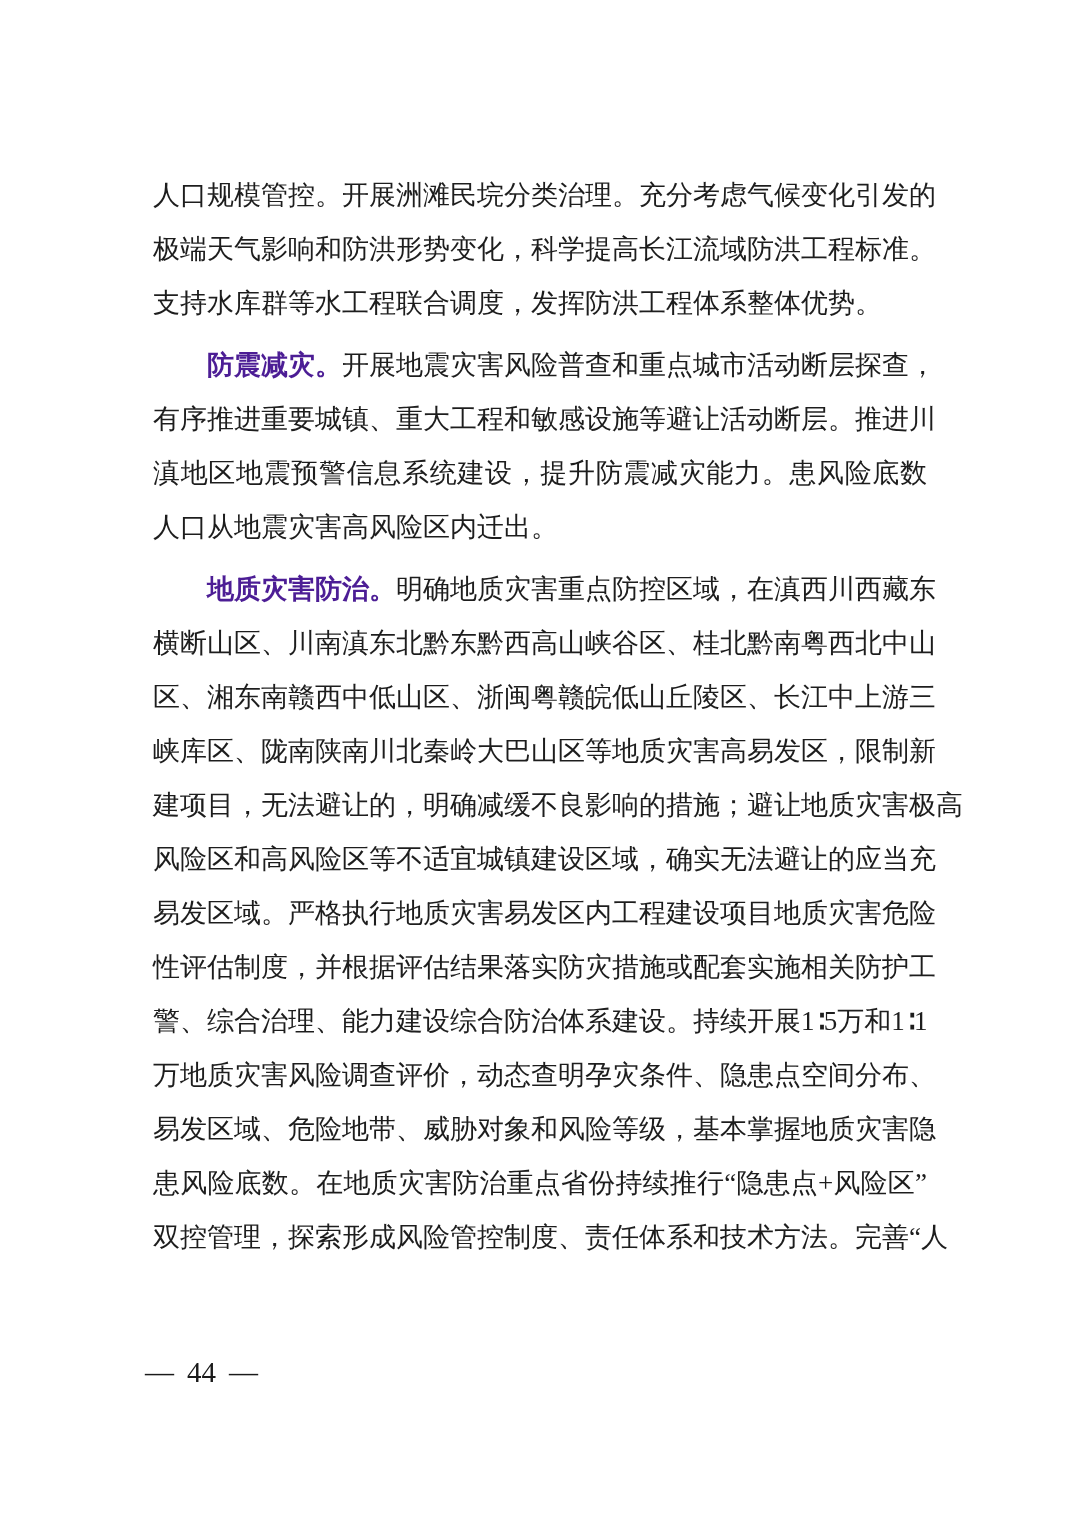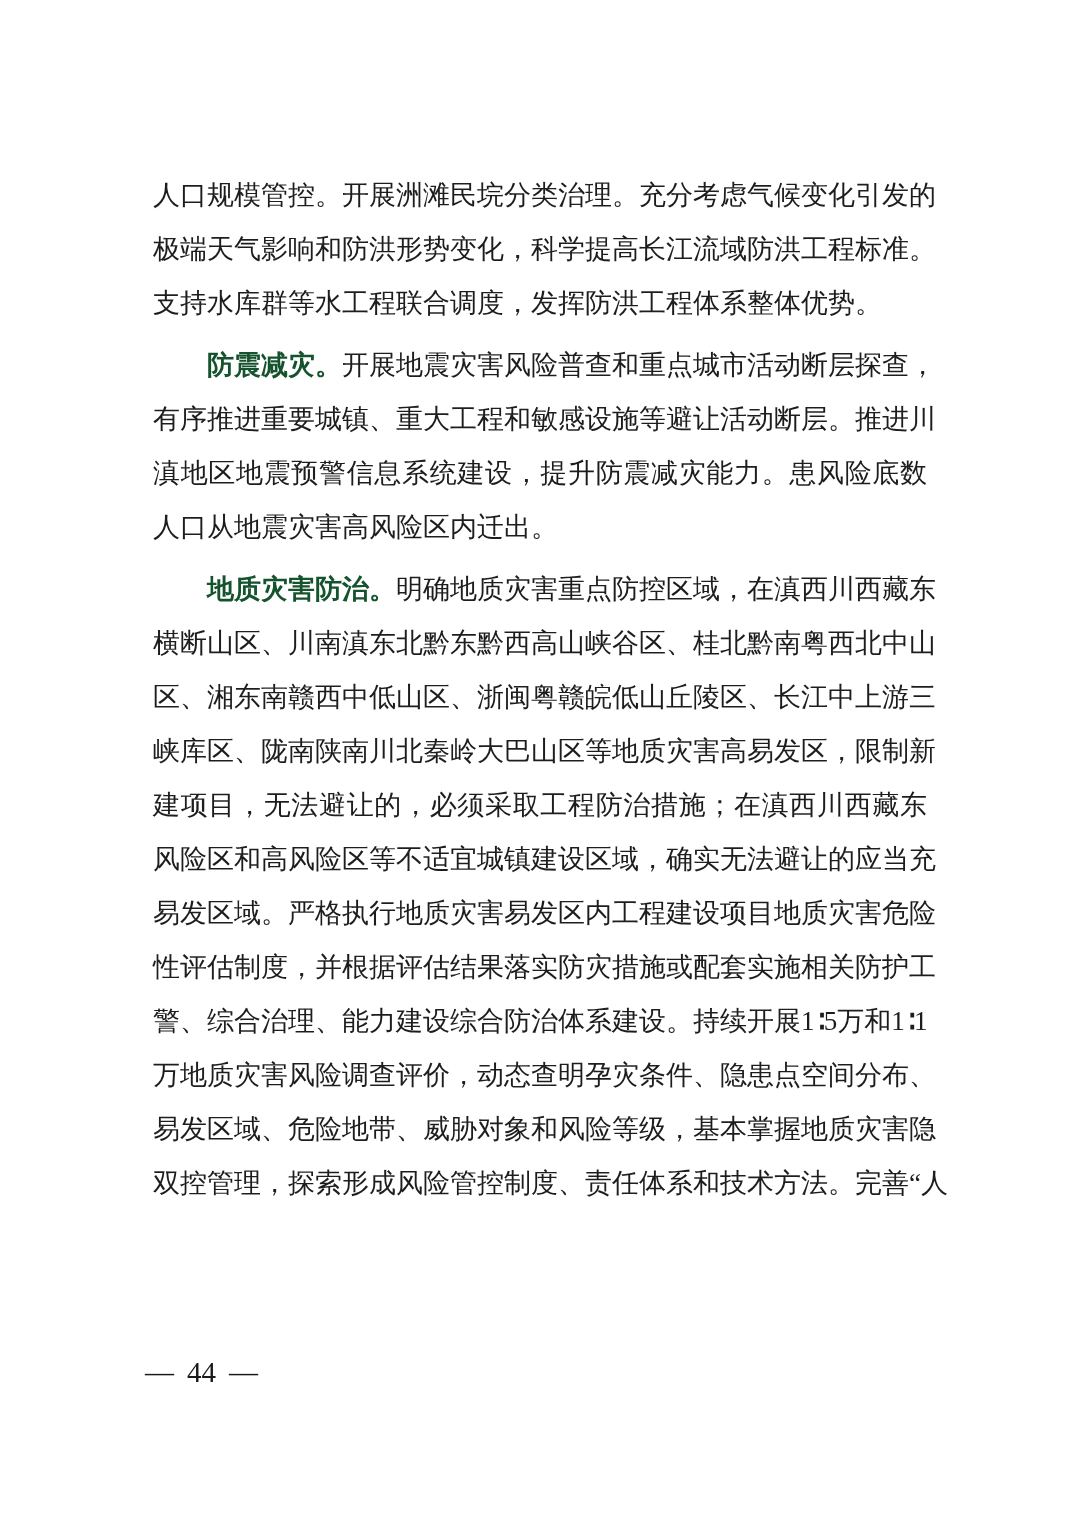--- a/index.html
+++ b/index.html
@@ -36,21 +36,21 @@
     white-space: nowrap;
   }
   .line.last {
     text-align-last: left;
   }
   .line.indent {
     padding-left: 54px;
   }
   .lead {
     font-weight: bold;
-    color: #14532d;
+    color: #4c1d95;
   }
   .footer {
     position: absolute;
     left: 145px;
     top: 1356px;
     display: flex;
     align-items: baseline;
     gap: 13px;
     font-size: 29px;
     color: #1a1a1a;
@@ -73,27 +73,28 @@
         <div class="line indent"><b class="lead">防震减灾。</b>开展地震灾害风险普查和重点城市活动断层探查，</div>
         <div class="line">有序推进重要城镇、重大工程和敏感设施等避让活动断层。推进川</div>
         <div class="line">滇地区地震预警信息系统建设，提升防震减灾能力。患风险底数</div>
         <div class="line last">人口从地震灾害高风险区内迁出。</div>
       </div>
       <div class="paragraph">
         <div class="line indent"><b class="lead">地质灾害防治。</b>明确地质灾害重点防控区域，在滇西川西藏东</div>
         <div class="line">横断山区、川南滇东北黔东黔西高山峡谷区、桂北黔南粤西北中山</div>
         <div class="line">区、湘东南赣西中低山区、浙闽粤赣皖低山丘陵区、长江中上游三</div>
         <div class="line">峡库区、陇南陕南川北秦岭大巴山区等地质灾害高易发区，限制新</div>
-        <div class="line">建项目，无法避让的，必须采取工程防治措施；在滇西川西藏东</div>
+        <div class="line">建项目，无法避让的，明确减缓不良影响的措施；避让地质灾害极高</div>
         <div class="line">风险区和高风险区等不适宜城镇建设区域，确实无法避让的应当充</div>
         <div class="line">易发区域。严格执行地质灾害易发区内工程建设项目地质灾害危险</div>
         <div class="line">性评估制度，并根据评估结果落实防灾措施或配套实施相关防护工</div>
         <div class="line">警、综合治理、能力建设综合防治体系建设。持续开展1∶5万和1∶1</div>
         <div class="line">万地质灾害风险调查评价，动态查明孕灾条件、隐患点空间分布、</div>
         <div class="line">易发区域、危险地带、威胁对象和风险等级，基本掌握地质灾害隐</div>
+        <div class="line">患风险底数。在地质灾害防治重点省份持续推行“隐患点+风险区”</div>
         <div class="line">双控管理，探索形成风险管控制度、责任体系和技术方法。完善“人</div>
       </div>
     </div>
   <div class="footer">
     <span class="dash">—</span>
     <span class="pagenum">44</span>
     <span class="dash">—</span>
   </div>
 </div>
 

